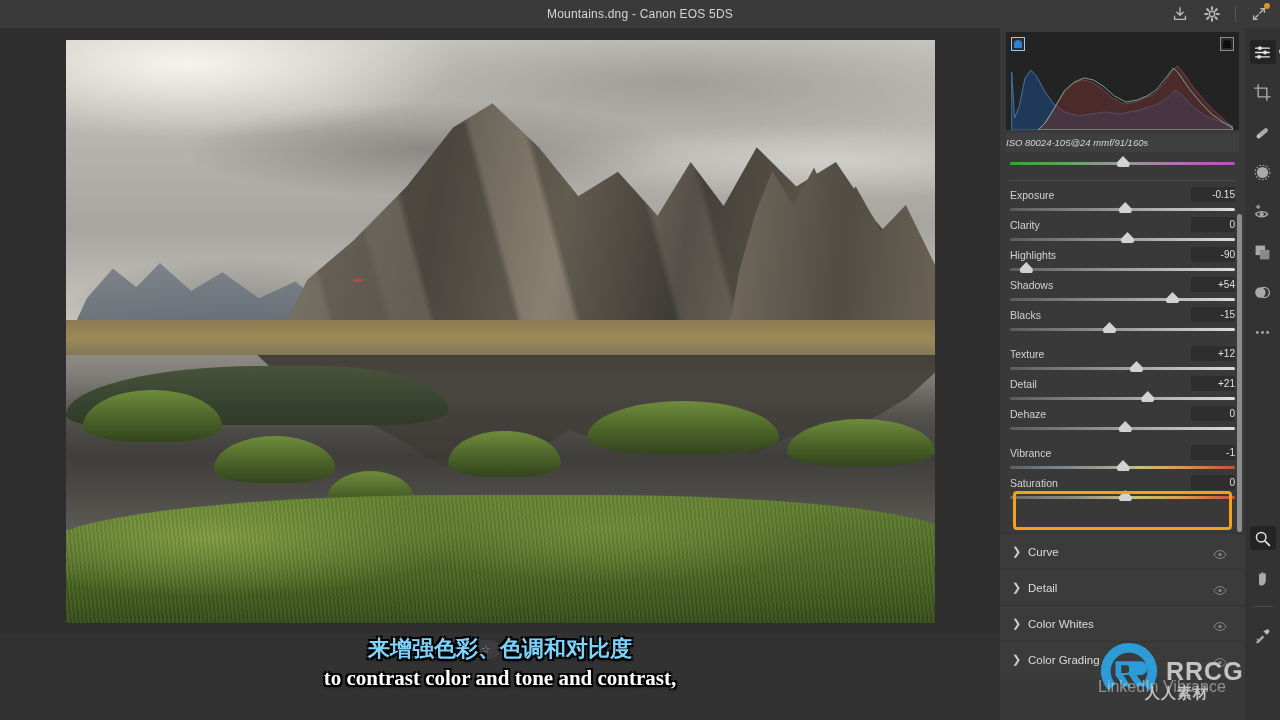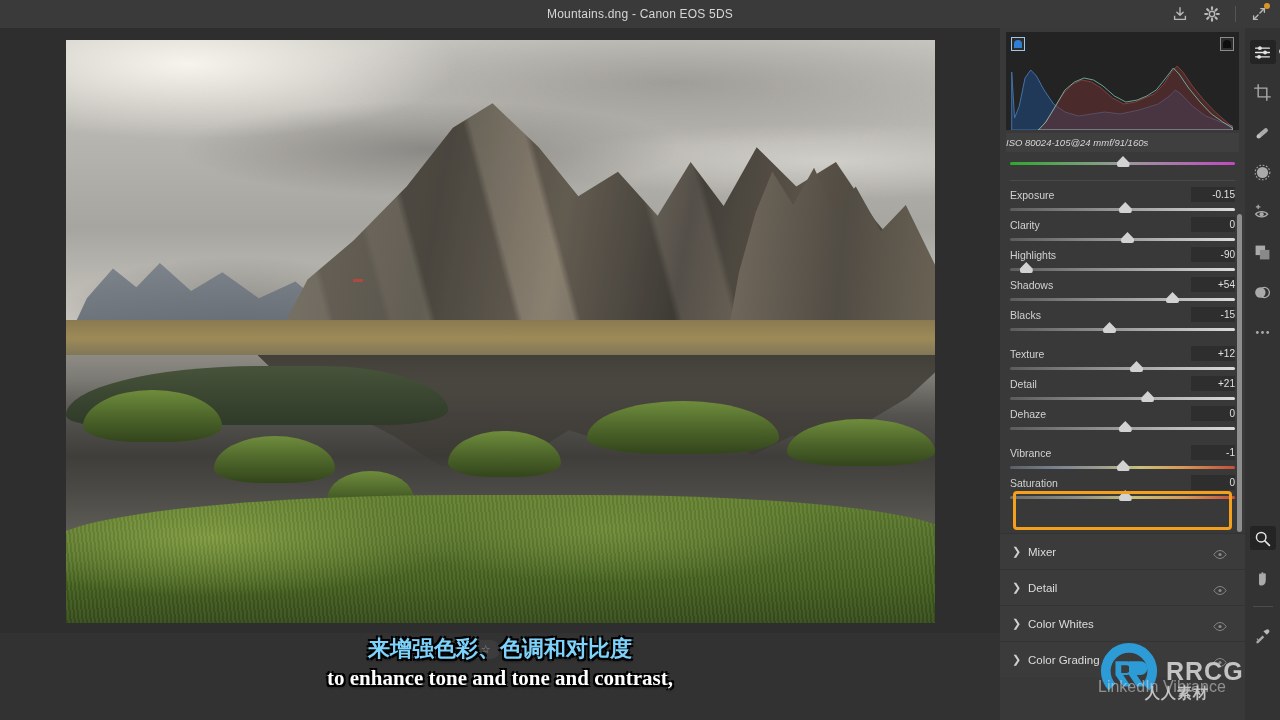--- a/index.html
+++ b/index.html
@@ -338,21 +338,21 @@
     <div class="rmb">
       <svg viewBox="0 0 18 16" width="17" height="15">
           <rect x="2" y="2" width="14" height="12" fill="none" stroke="#c0c0c0" stroke-width="1.3"></rect>
           <rect x="3.4" y="3.4" width="4.6" height="9.2" fill="#c0c0c0"></rect>
         </svg>
     </div>
   </div>
 
   <div class="subs">
     <div class="sub-cn">来增强色彩、色调和对比度</div>
-    <div class="sub-en">to enhance tone and tone and contrast,</div>
+    <div class="sub-en">to contrast color and tone and contrast,</div>
   </div>
 
   <div class="rpanel">
 
     <div class="histo">
       <svg viewBox="0 0 245 98" preserveAspectRatio="none">
         <path d="M6,98 L6,40 L9,86 L14,74 L20,46 L26,38 L32,44 L40,58 L50,72 L62,80 L76,84 L90,82 L104,80 L120,82 L140,78 L160,72 L172,64 L178,58 L184,62 L196,74 L210,84 L226,90 L238,94 L238,98 Z" fill="#20416b" opacity=".75" stroke="#4f8fd6" stroke-width="1"></path>
         <path d="M34,98 L40,92 L50,78 L60,62 L70,52 L80,48 L90,50 L100,56 L112,66 L124,72 L136,70 L146,66 L156,62 L166,52 L174,40 L180,34 L186,40 L196,54 L208,68 L220,80 L232,90 L238,95 L238,98 Z" fill="#6b3030" opacity=".55" stroke="#cc5a52" stroke-width="1"></path>
         <path d="M34,98 L42,90 L52,74 L62,58 L72,50 L82,46 L92,48 L102,54 L114,64 L126,70 L138,68 L148,64 L158,58 L168,46 L176,36 L182,42 L192,56 L204,70 L216,82 L228,90 L238,96 L238,98 Z" fill="none" stroke="#7fc6b0" stroke-width="1" opacity=".8"></path>
       </svg>
@@ -446,21 +446,21 @@
             <div class="knob" style="left: 51%;"></div>
           </div>
         </div>
       </div>
 
     <div class="vib-highlight"></div>
 
     <div class="sections" id="section-host">
         <div class="sec">
           <span class="arw">❯</span>
-          <span class="nm">Mixer</span>
+          <span class="nm">Curve</span>
           <span class="eye"><svg viewBox="0 0 16 12" width="14" height="11">
               <path d="M1 6c2-3.2 5-4.6 7-4.6S13 2.8 15 6c-2 3.2-5 4.6-7 4.6S3 9.2 1 6z" fill="none" stroke="#bdbdbd" stroke-width="1.1"></path>
               <circle cx="8" cy="6" r="1.8" fill="#bdbdbd"></circle>
             </svg></span>
         </div>
         <div class="sec">
           <span class="arw">❯</span>
           <span class="nm">Detail</span>
           <span class="eye"><svg viewBox="0 0 16 12" width="14" height="11">
               <path d="M1 6c2-3.2 5-4.6 7-4.6S13 2.8 15 6c-2 3.2-5 4.6-7 4.6S3 9.2 1 6z" fill="none" stroke="#bdbdbd" stroke-width="1.1"></path>

